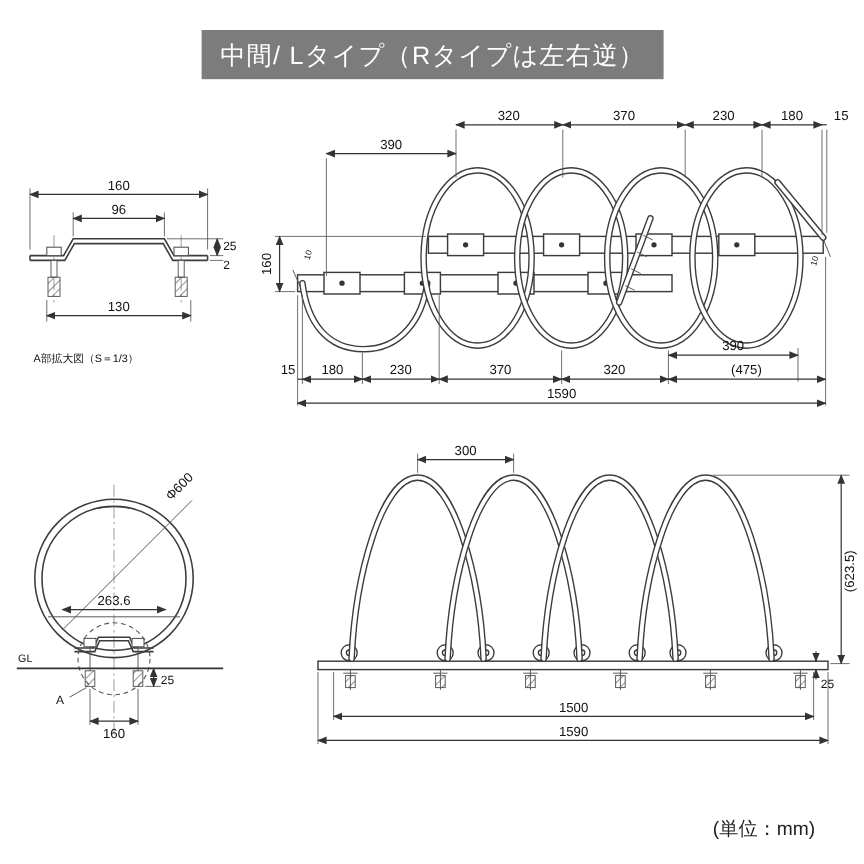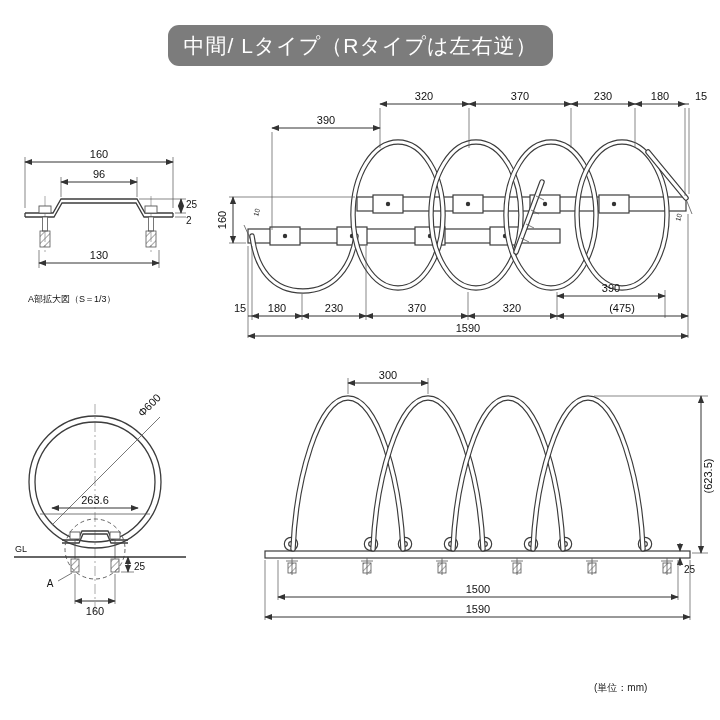--- a/index.html
+++ b/index.html
@@ -1,21 +1,21 @@
 <!DOCTYPE html>
 <html><head>
 <meta charset="utf-8">
 <style>
   html,body{margin:0;padding:0;}
   body{width:720px;height:720px;background:#fff;position:relative;overflow:hidden;
        font-family:"Liberation Sans","DejaVu Sans",sans-serif;}
   .banner{position:absolute;left:168px;top:25px;width:385px;height:41px;background:#7c7c7c;
           color:#fff;display:flex;align-items:center;justify-content:center;
-          font-size:21px;letter-spacing:1px;border-radius:11px;}
-  .unit{position:absolute;left:594px;top:681px;font-size:10px;color:#222;}
+          font-size:21px;letter-spacing:1px;}
+  .unit{position:absolute;left:594px;top:681px;font-size:16px;color:#222;}
   svg{position:absolute;left:0;top:0;}
   .prof{stroke:#3c3c3c;stroke-width:1.3;fill:none;}
   .rail{fill:#fff;stroke:#3c3c3c;stroke-width:1.2;}
   .tube{stroke:#3c3c3c;stroke-width:5.5;fill:none;stroke-linecap:round;}
   .tube-core{stroke:#fff;stroke-width:3.2;fill:none;stroke-linecap:round;}
   .dim{stroke:#333;stroke-width:1;fill:none;}
   .ext{stroke:#555;stroke-width:.7;fill:none;}
   .thin{stroke:#555;stroke-width:.8;fill:none;}
   .cl{stroke:#888;stroke-width:.7;stroke-dasharray:10 3 2 3;fill:none;}
   .dash{stroke:#555;stroke-width:.9;stroke-dasharray:4 3;fill:none;}

